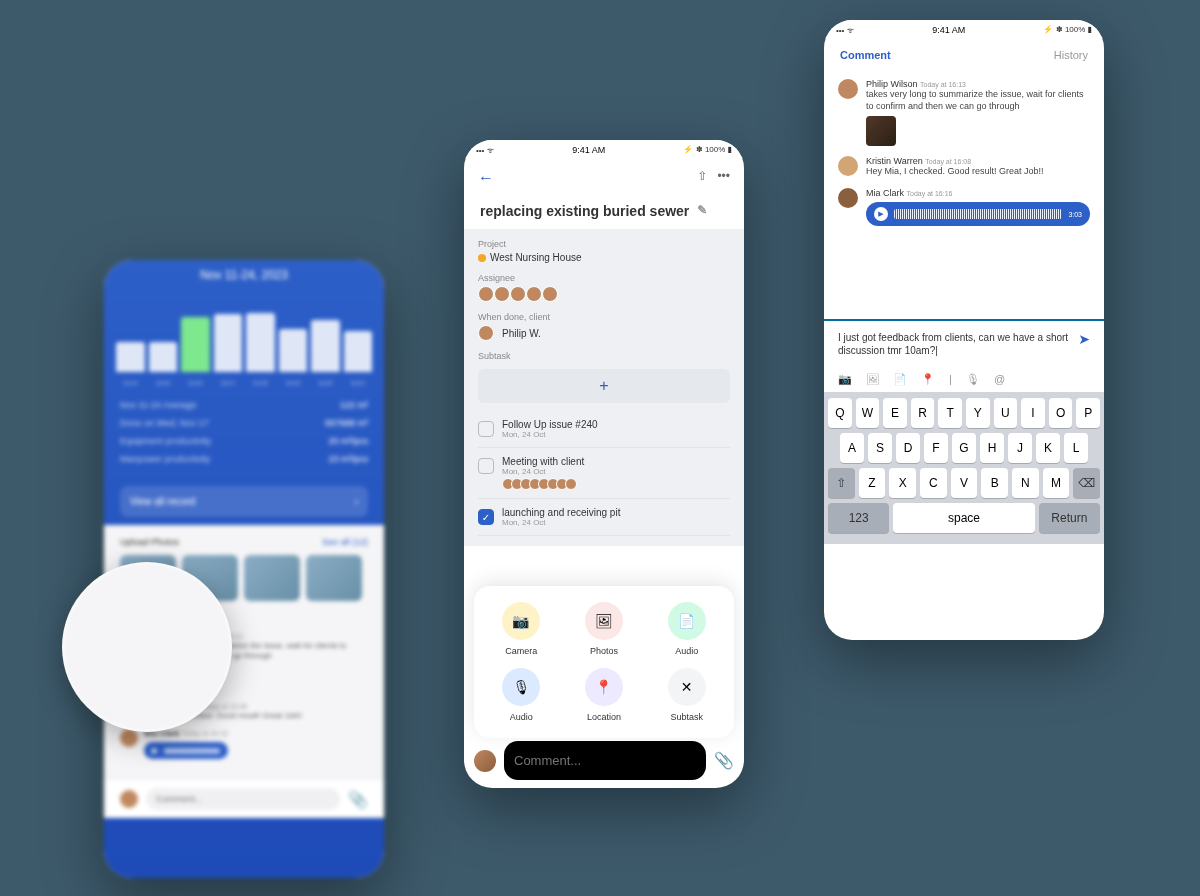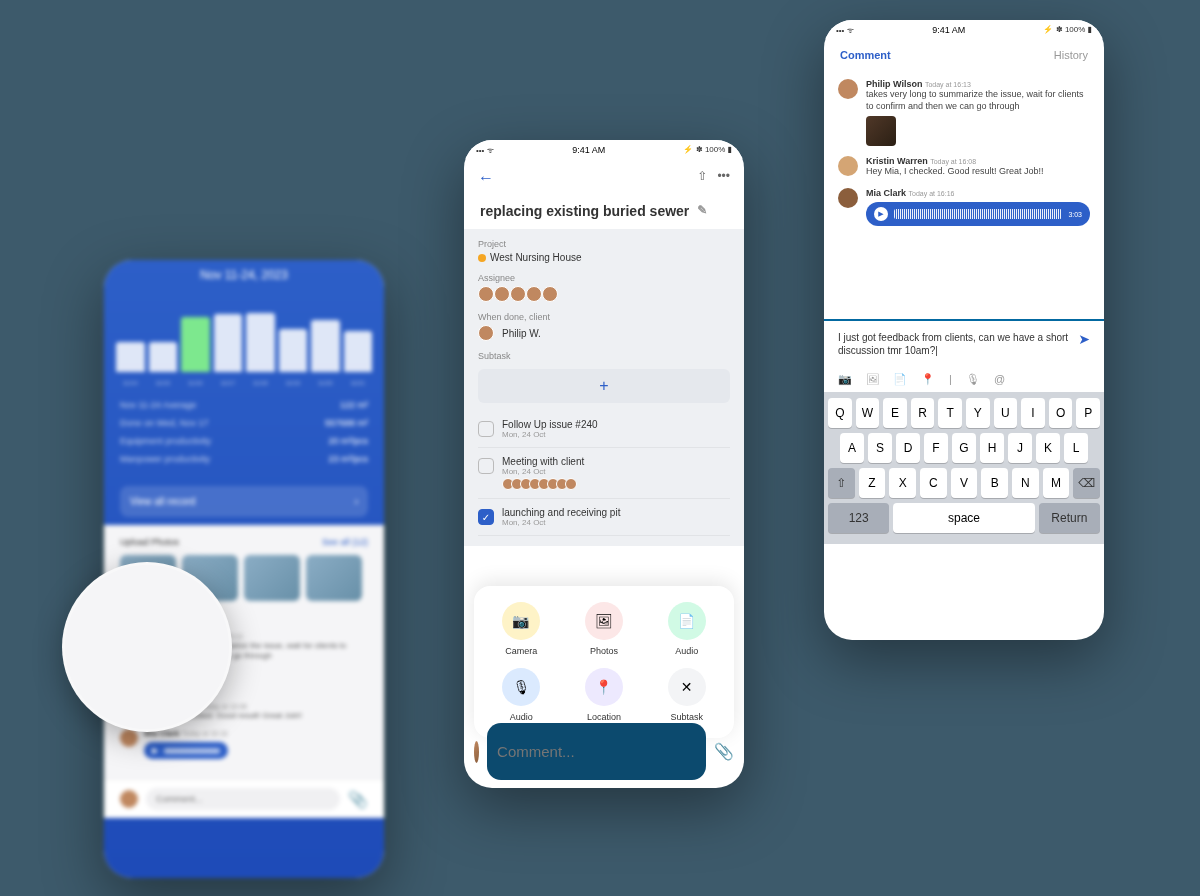--- a/index.html
+++ b/index.html
@@ -65,30 +65,30 @@
 .p2-circ{width:38px;height:38px;border-radius:50%;display:flex;align-items:center;justify-content:center;font-size:14px}
 .p2-circ.yellow{background:#fef3c7}
 .p2-circ.pink{background:#fce7e7}
 .p2-circ.green{background:#d1fae5}
 .p2-circ.blue{background:#dbeafe}
 .p2-circ.purple{background:#ede9fe}
 .p2-circ.gray{background:#f3f4f6}
 .p2-opt-label{font-size:9px;color:#333}
 .p2-input-row{position:absolute;bottom:8px;left:10px;right:10px;display:flex;align-items:center;gap:8px}
 .p2-input-av{width:22px;height:22px;border-radius:50%;background:linear-gradient(135deg,#c08860,#8b5e3c)}
-.p2-input{flex:1;background:#0c4a6e;border:none;border-radius:14px;padding:20px 10px;font-size:15px;color:#999}
+.p2-input{flex:1;background:#000000;border:none;border-radius:14px;padding:12px 10px;font-size:13px;color:#999}
 .p3-tabs{display:flex;justify-content:space-between;padding:10px 16px;font-size:11px}
 .p3-tabs .active{color:#2d5fc8;font-weight:600}
 .p3-tabs .inactive{color:#999}
 .p3-body{padding:8px 14px;height:248px}
 .p3-chip{text-align:center;margin-bottom:8px}
 .p3-chip span{background:#eef0f3;padding:3px 10px;border-radius:10px;font-size:8px;color:#666}
 .p3-comment{display:flex;gap:8px;margin-bottom:10px;font-size:9px}
 .p3-avatar{width:20px;height:20px;border-radius:50%;background:#c08860;flex-shrink:0}
-.p3-cname{font-weight:700;color:#333}
+.p3-cname{font-weight:400;color:#333}
 .p3-ctime{color:#999;font-size:7px}
 .p3-cbody{color:#444;line-height:1.3}
 .p3-cthumb{width:30px;height:30px;border-radius:4px;background:linear-gradient(135deg,#503828,#2b1f14);margin-top:4px}
 .p3-audio{display:flex;align-items:center;gap:6px;background:#2d5fc8;border-radius:12px;padding:5px 8px;margin-top:4px;color:#fff}
 .p3-play{width:14px;height:14px;border-radius:50%;background:#fff;display:flex;align-items:center;justify-content:center}
 .p3-wave{flex:1;height:10px;background:repeating-linear-gradient(90deg,#fff 0,#fff 1px,transparent 1px,transparent 2px);border-radius:2px;opacity:.9}
 .p3-dur{font-size:7px}
 .p3-compose{padding:10px 14px;border-top:2px solid #0369a1;display:flex;gap:8px;align-items:flex-start}
 .p3-compose-text{flex:1;font-size:10px;color:#333;line-height:1.3}
 .p3-send{color:#2d5fc8;font-size:14px}

